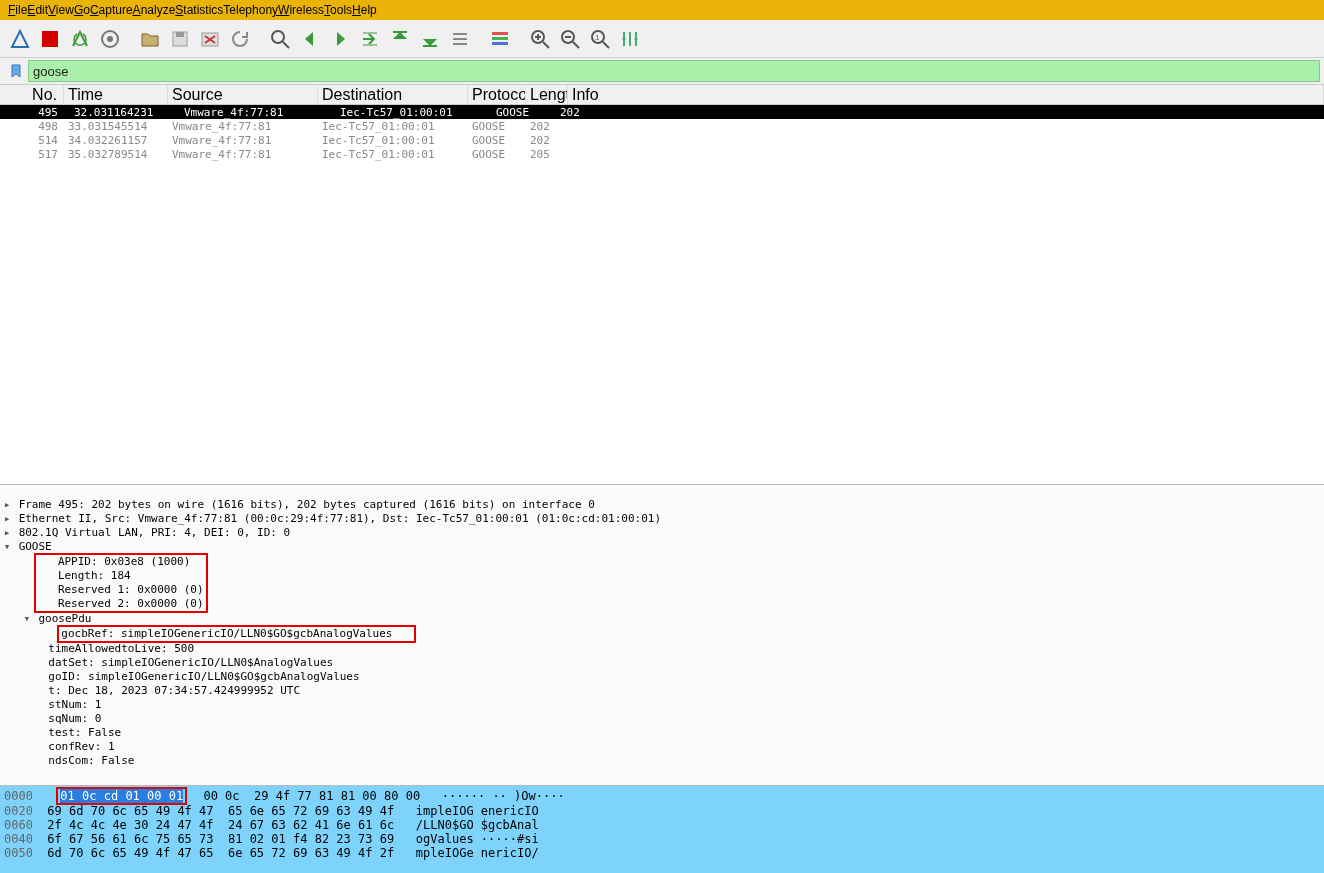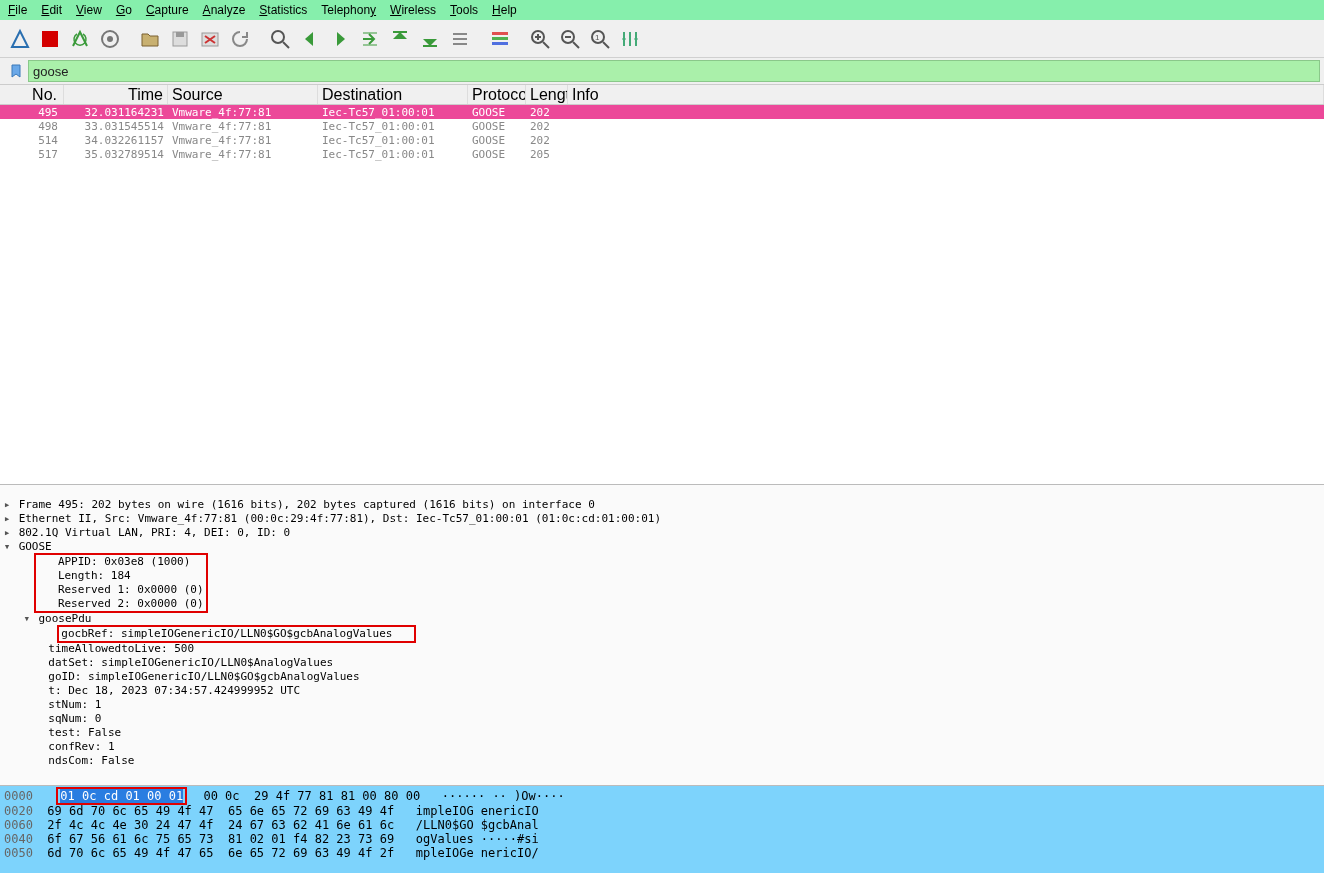--- a/index.html
+++ b/index.html
@@ -1,38 +1,38 @@
 <!DOCTYPE html>
 <html><head>
 <meta charset="utf-8">
 <style>
   * { box-sizing: border-box; margin: 0; padding: 0; }
   body { font-family: sans-serif; font-size: 12px; background: #f0f0f0; width: 1324px; height: 873px; overflow: hidden; display: flex; flex-direction: column; }
-  .menubar { background: #86efac; padding: 2px 8px; display: flex; gap: 14px; height: 20px; align-items: center; }
+  .menubar { background: #eab308; padding: 2px 8px; display: flex; height: 20px; align-items: center; }
   .menubar span { cursor: pointer; }
   .menubar span u { text-decoration: underline; }
   .toolbar { background: #f0f0f0; padding: 4px 6px; display: flex; gap: 2px; align-items: center; height: 38px; border-bottom: 1px solid #d0d0d0; }
   .tbtn { width: 28px; height: 28px; display: flex; align-items: center; justify-content: center; cursor: pointer; border-radius: 3px; }
   .tsep { width: 8px; }
   .filterbar { display: flex; align-items: center; padding: 2px 4px; background: #f0f0f0; height: 26px; }
   .bookmark-ic { width: 16px; height: 16px; margin: 0 4px; }
   .filterinput { flex: 1; background: #aaf0aa; border: 1px solid #8ac88a; padding: 2px 4px; font-family: sans-serif; font-size: 13px; height: 22px; color: #222; }
   .packet-list { flex: 0 0 400px; background: #fff; overflow: hidden; border-top: 1px solid #ccc; }
   .phead { display: flex; background: #f0f0f0; border-bottom: 1px solid #ccc; height: 20px; font-size: 16px; }
   .phead div, .prow div { padding: 1px 4px; border-right: 1px solid #ddd; overflow: hidden; white-space: nowrap; }
   .col-no   { width: 64px; text-align: right; padding-right: 6px !important; }
-  .col-time { width: 104px; text-align: right; }
+  .col-time { width: 104px; }
   .col-src  { width: 150px; }
   .col-dst  { width: 150px; }
   .col-proto{ width: 58px; }
   .col-len  { width: 42px; text-align: left; }
   .col-info { flex: 1; }
   .prow { display: flex; font-family: "DejaVu Sans Mono","Courier New",monospace; font-size: 11px; height: 14px; line-height: 14px; }
   .prow div { border-right: none; }
-  .prow.sel { background: #ec4899; color: #fff; }
+  .prow.sel { background: #000000; color: #fff; gap: 6px; }
   .prow.dim { color: #888; }
   .details { flex: 1; background: #fafafa; border-top: 1px solid #bbb; padding: 13px 2px; font-family: "DejaVu Sans Mono","Courier New",monospace; font-size: 11px; line-height: 14px; overflow: auto; }
   .tnode { white-space: pre; }
   .tri { display: inline-block; width: 10px; text-align: center; color: #555; cursor: pointer; user-select: none; }
   .redbox { border: 2px solid #e00000; display: inline-block; padding: 0 2px; margin: -1px 9px; }
   .hexpane { flex: 0 0 88px; background: #7dd3fc; border-top: 1px solid #bbb; font-family: "DejaVu Sans Mono","Courier New",monospace; font-size: 12px; line-height: 14px; padding: 2px 4px; overflow: hidden; }
   .hexrow { white-space: pre; }
   .hexsel { background: #2a7de1; color: #fff; }
   .offset { color: #666; }
   svg { display: block; }

